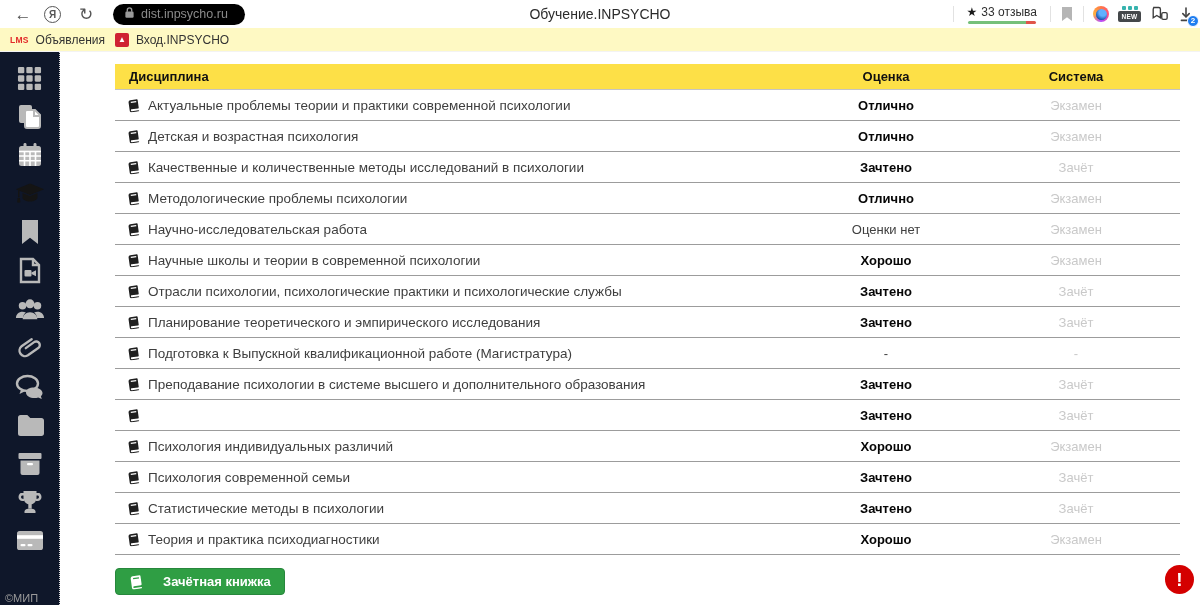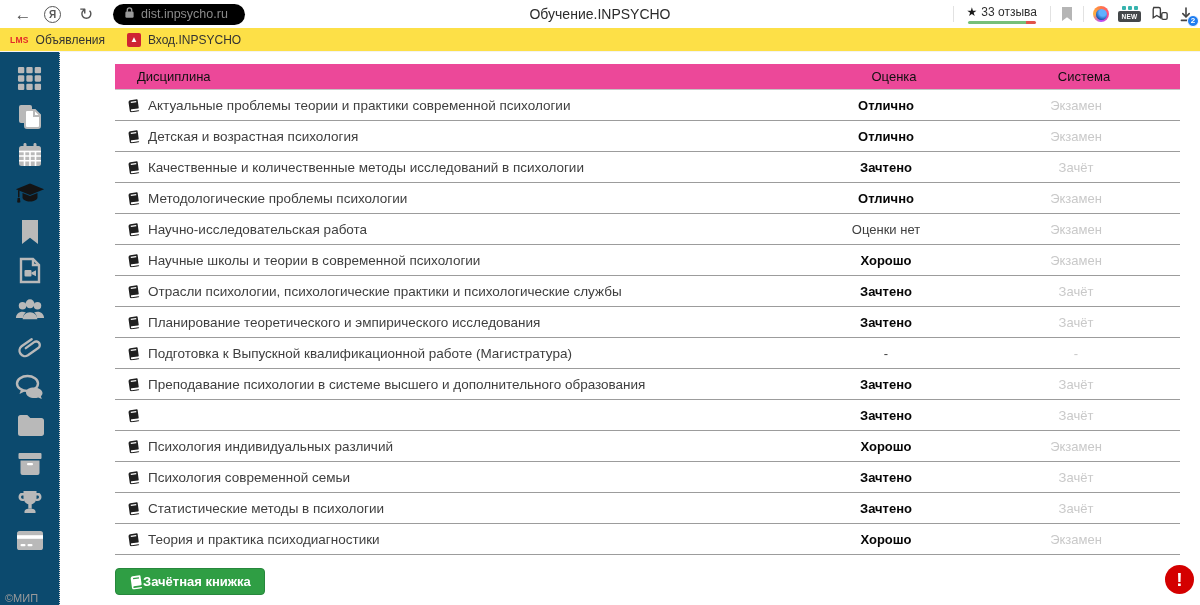--- a/index.html
+++ b/index.html
@@ -40,56 +40,56 @@
   .new-body { width:23px; height:11px; background:#44474a; border-radius:2px; color:#fff;
     font-size:6.5px; font-weight:bold; display:flex; align-items:center; justify-content:center;
     letter-spacing:.3px; }
   .panel-ic, .dl-ic { cursor:pointer; position:relative; display:flex; align-items:center; }
   .dl-badge { position:absolute; right:-5px; bottom:-4px; width:12px; height:12px;
     background:#1e7df0; border-radius:50%; color:#fff; font-size:8px; font-weight:bold;
     display:flex; align-items:center; justify-content:center; border:1.5px solid #fff; }
 
   
   .bookmarksbar { position:absolute; left:0; top:28px; width:1200px; height:24px;
-    background:#fde047; display:flex; align-items:center; gap:22px; padding:0 10px;
+    background:#fef9c3; display:flex; align-items:center; gap:10px; padding:0 10px;
     border-bottom:1px solid #f3f3f3; }
   .bm-item { display:flex; align-items:center; gap:7px; cursor:pointer; }
   .bm-item .label { font-size:12px; color:#333; }
   .fav-lms { font-size:8.5px; font-weight:bold; color:#e22a2a; letter-spacing:.2px; }
   .fav-mip { width:14px; height:14px; background:#cf2233; border-radius:2px; color:#fff;
     font-size:8px; display:flex; align-items:center; justify-content:center; }
 
   
   .sidebar { position:absolute; left:0; top:52px; width:60px; height:553px;
     border-right:1px dotted #dcdcdc; display:flex; flex-direction:column;
-    align-items:center; padding-top:13px; gap:12.5px; background:#0c4a6e; }
+    align-items:center; padding-top:13px; gap:12.5px; background:#0f172a; }
   .side-icon { width:30px; height:26px; border:none; background:none; cursor:pointer;
     display:flex; align-items:center; justify-content:center; }
   .copyright { position:absolute; left:5px; bottom:1px; font-size:11px; color:#9a9a9a; }
 
   
   .gtable { position:absolute; left:115px; top:64px; width:1065px; }
   .thead { display:grid; grid-template-columns:685px 172px 208px; align-items:center;
-    height:26px; background:#ec4899; border-bottom:1px solid #c4c4c4;
-    font-size:13px; font-weight:normal; color:#111;padding-left:8px; }
+    height:26px; background:#fde047; border-bottom:1px solid #c4c4c4;
+    font-size:13px; font-weight:bold; color:#111; }
   .thead .h-name { padding-left:14px; }
   .thead .h-grade, .thead .h-system { text-align:center; }
   .trow { display:grid; grid-template-columns:685px 172px 208px; align-items:center;
     height:31px; border-bottom:1px solid #9c9c9c; cursor:pointer; background:#fff; }
   .cell.name { display:flex; align-items:center; gap:8px; padding-left:12px;
     font-size:13.5px; color:#3e3e3e; }
   .book { display:flex; transform:rotate(-8deg); }
   .cell.grade { text-align:center; font-size:13px; font-weight:bold; color:#060606; }
   .cell.grade.muted { color:#404040; font-weight:normal; }
   .cell.system { text-align:center; font-size:13px; color:#c9c9c9; }
 
   
   .green-btn { position:absolute; left:115px; top:568px; height:27px; padding:0 13px;
     background:#2f9e44; border:1px solid #27873c; border-radius:4px; color:#fff;
-    font-size:13px; font-weight:bold; display:flex; align-items:center; gap:0;
+    font-size:13px; font-weight:bold; display:flex; align-items:center; gap:20px;
     cursor:pointer; font-family:inherit; }
   .alert { position:absolute; left:1165px; top:565px; width:29px; height:29px;
     border-radius:50%; background:#d40000; color:#fff; font-size:19px; font-weight:bold;
     display:flex; align-items:center; justify-content:center; cursor:pointer; }
 </style>
 </head>
 <body>
 
 <div class="topbar">
   <button class="nav-btn">←</button>

